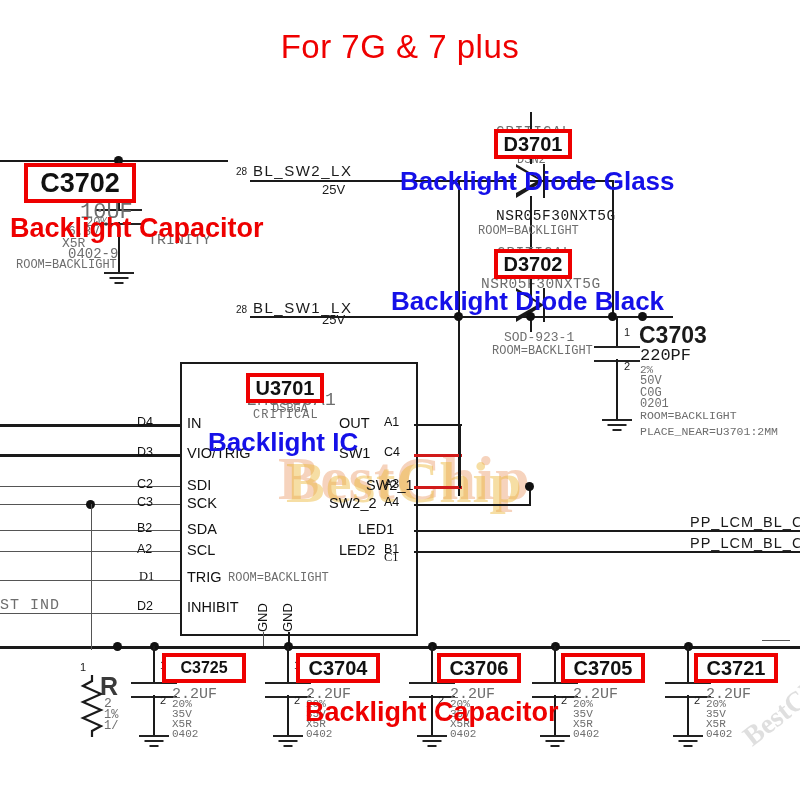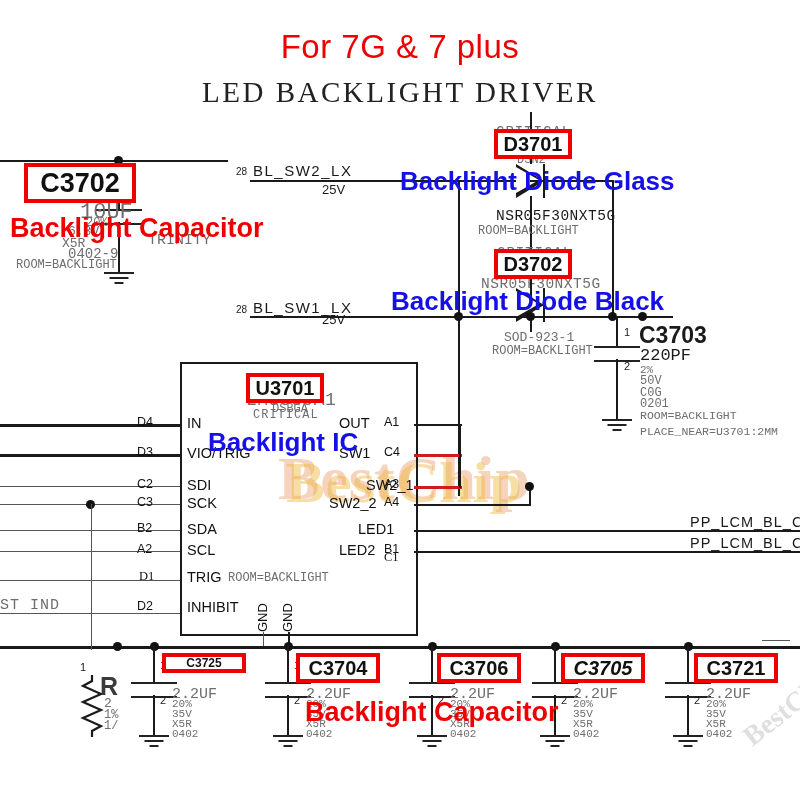--- a/index.html
+++ b/index.html
@@ -107,21 +107,20 @@
     transform:rotate(-38deg);pointer-events:none;
   }
   .netlbl{position:absolute;font-family:Liberation Sans, sans-serif;white-space:pre;color:#1a1a1a;}
 </style>
 </head>
 <body>
 
 <div id="sheet">
 
   <div class="title-red" style="top:28px;">For 7G &amp; 7 plus</div>
-  <div class="title-sub" style="top:76px;">LED BACKLIGHT DRIVER</div>
 
   <div class="wm a" style="left:278px;top:443px;font-size:62px;letter-spacing:1px;">BestChip</div>
   <div class="wm b" style="left:286px;top:449px;font-size:58px;letter-spacing:1px;">BestChip</div>
   <div class="wmcorner" style="left:735px;top:690px;font-size:28px;">BestChip</div>
 
   <div class="w wh" style="left:0px;top:160px;width:120px;"></div>
   <div class="w wh" style="left:118px;top:160px;width:110px;"></div>
   <div class="dot" style="left:114px;top:156px;"></div>
 
   <div class="w wv" style="left:118px;top:160px;height:50px;"></div>
@@ -409,24 +408,24 @@
   <div class="t mono gray" style="left:706px;top:718px;font-size:11px;">X5R</div>
   <div class="t mono gray" style="left:706px;top:728px;font-size:11px;">0402</div>
 
   <div class="w wthin wh" style="left:762px;top:640px;width:28px;"></div>
 
   <div class="annbox" style="left:24px;top:163px;width:112px;height:40px;font-size:27px;">C3702</div>
   <div class="annbox" style="left:494px;top:129px;width:78px;height:30px;font-size:20px;">D3701</div>
   <div class="annbox" style="left:494px;top:249px;width:78px;height:30px;font-size:20px;">D3702</div>
   <div class="annbox" style="left:246px;top:373px;width:78px;height:30px;font-size:20px;">U3701</div>
 
-  <div class="annbox" style="left:162px;top:653px;width:84px;height:20px;font-size:12px;">C3725</div>
+  <div class="annbox" style="left:162px;top:653px;width:84px;height:30px;font-size:16px;">C3725</div>
   <div class="annbox" style="left:296px;top:653px;width:84px;height:30px;font-size:20px;">C3704</div>
   <div class="annbox" style="left:437px;top:653px;width:84px;height:30px;font-size:20px;">C3706</div>
-  <div class="annbox" style="left:561px;top:653px;width:84px;height:30px;font-size:20px;font-style:italic;">C3705</div>
+  <div class="annbox" style="left:561px;top:653px;width:84px;height:30px;font-size:20px;">C3705</div>
   <div class="annbox" style="left:694px;top:653px;width:84px;height:30px;font-size:20px;">C3721</div>
 
   <div class="annred" style="left:10px;top:213px;font-size:27px;">Backlight Capacitor</div>
   <div class="annred" style="left:305px;top:697px;font-size:27px;">Backlight Capacitor</div>
 
   <div class="annblue" style="left:391px;top:286px;font-size:26px;">Backlight Diode Black</div>
   <div class="annblue" style="left:400px;top:166px;font-size:26px;">Backlight Diode Glass</div>
   <div class="annblue" style="left:208px;top:427px;font-size:26px;">Backlight IC</div>
 
 </div>

